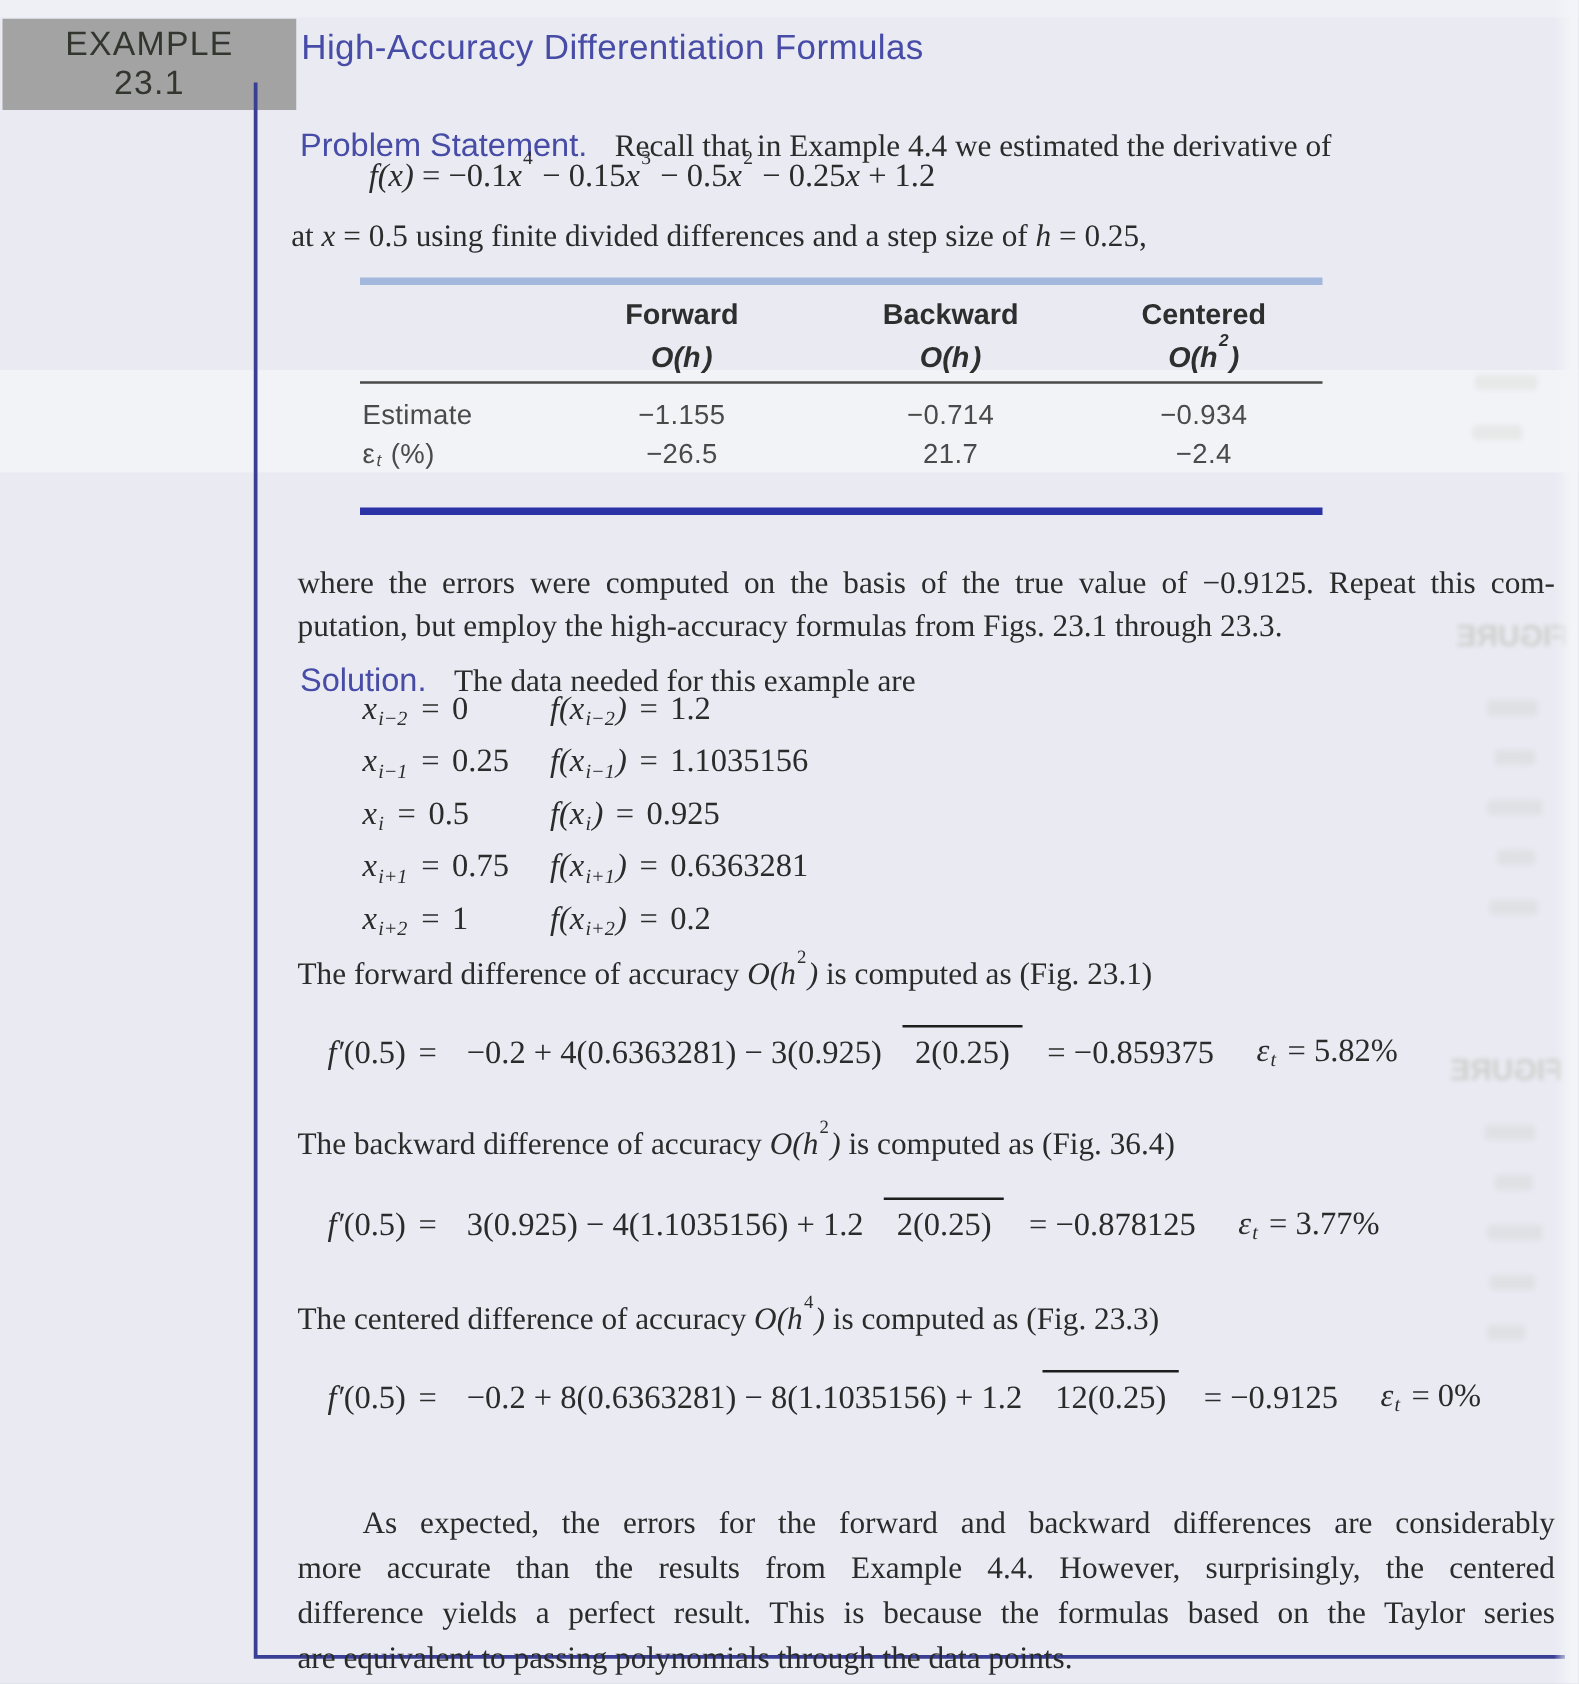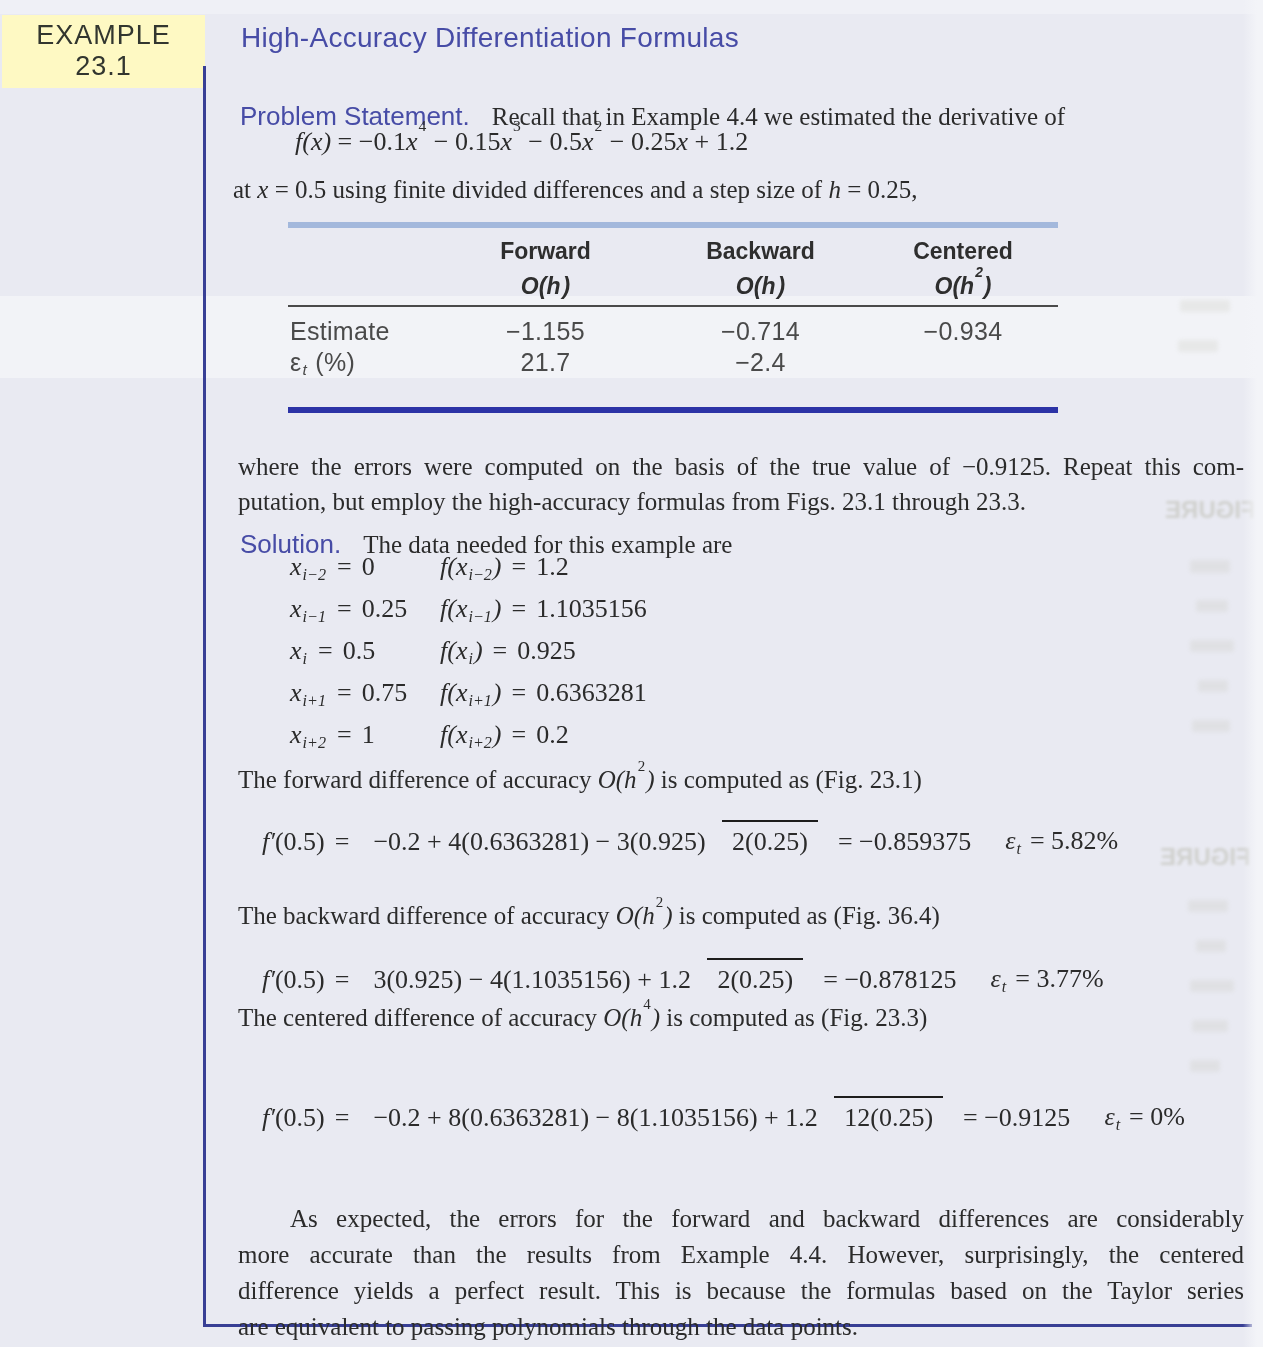--- a/index.html
+++ b/index.html
@@ -10,23 +10,23 @@
   }
   .scan-band { position:absolute; left:0; top:296px; width:100%; height:82px;
     background:rgba(255,255,255,0.42); pointer-events:none; }
   .scan-band2 { position:absolute; left:0; top:0; width:100%; height:14px;
     background:rgba(255,255,255,0.30); pointer-events:none; }
   .page-edge { position:absolute; right:0; top:0; width:20px; height:100%;
     background:linear-gradient(to right, rgba(255,255,255,0), #f3f4f8 70%); }
 
   .example-box {
     position:absolute; left:2px; top:15px; width:187px;
-    background:#fef9c3; color:#32362f;
+    background:#a3a3a3; color:#32362f;
     font-family:"Liberation Sans", sans-serif; font-size:27px;
-    letter-spacing:1px; text-align:center; padding:5px 8px 6px;
+    letter-spacing:1px; text-align:center; padding:5px 24px 6px;
   }
   .title {
     position:absolute; left:241px; top:22px; color:#474ca6;
     font-family:"Liberation Sans", sans-serif; font-size:28px; letter-spacing:0.3px;
   }
   .vrule { position:absolute; left:203px; top:66px; width:3px; height:1258px; background:#383f95; }
   .brule { position:absolute; left:203px; top:1324px; width:1049px; height:3px; background:#383f95; }
 
   .blue-head { color:#474ca6; font-family:"Liberation Sans", sans-serif; font-size:26px; margin-right:22px; }
   .para { position:absolute; font-size:25px; line-height:35px; }
@@ -41,36 +41,36 @@
 
   .dtable { position:absolute; left:288px; top:222px; width:770px;
     font-family:"Liberation Sans", sans-serif; }
   .rule-top { height:6px; background:#a3b8dc; }
   .thead { display:grid; grid-template-columns:150px 215px 215px 190px; padding:9px 0 4px; }
   .hcell { text-align:center; font-weight:bold; color:#2e2e2e; font-size:23px; line-height:29px; }
   .oh { font-style:italic; }
   .rule-mid { height:2px; background:#4a4a4a; }
   .tbody { padding:9px 0 22px; }
   .trow { display:grid; grid-template-columns:150px 215px 215px 190px;
-    font-size:25px; color:#4a4a4a; line-height:31px; letter-spacing:0.3px; }
+    font-size:22px; color:#4a4a4a; line-height:31px; letter-spacing:0.3px; }
   .trow .lab { text-align:left; padding-left:2px; }
   .trow .val { text-align:center; }
   .rule-bot { height:6px; background:#2c33a6; }
 
   #where { left:238px; top:424px; width:1006px; }
   .jline { display:block; text-align:justify; text-align-last:justify; }
   .nline { display:block; }
 
   #solution { left:240px; top:502px; width:1000px; }
 
   .dlist { position:absolute; left:290px; top:552px; font-size:26px; }
   .drow { display:grid; grid-template-columns:150px auto; height:30px; margin-bottom:12px; }
 
   .sentence { position:absolute; left:238px; font-size:25px; }
-  #s1 { top:766px; } #s2 { top:902px; } #s3 { top:1004px; }
+  #s1 { top:766px; } #s2 { top:902px; } #s3 { top:1042px; }
 
   .equation { position:absolute; left:262px; width:985px; min-height:84px;
     display:flex; align-items:center; font-size:26px; }
   #eq1 { top:800px; } #eq2 { top:938px; } #eq3 { top:1076px; }
   .frac { display:inline-block; text-align:center; margin:0 4px; }
   .frac .num { padding:0 10px 5px; white-space:nowrap;text-align:center; }
   .frac .den { border-top:2px solid #1d1d1d; padding:5px 10px 0; }
   .result { margin-left:16px; white-space:nowrap; }
   .err { margin-left:34px; white-space:nowrap; }
   .err .ev { margin-left:8px; }
@@ -130,20 +130,21 @@
     <div class="rule-mid"></div>
     <div class="tbody">
       <div class="trow">
         <div class="lab">Estimate</div>
         <div class="val">−1.155</div>
         <div class="val">−0.714</div>
         <div class="val">−0.934</div>
       </div>
       <div class="trow">
         <div class="lab"><span>ε</span><sub class="s">t</sub><span> (%)</span></div>
+        <div class="val">−26.5</div>
         <div class="val">21.7</div>
         <div class="val">−2.4</div>
       </div>
     </div>
     <div class="rule-bot"></div>
   </div>
 
   <p class="para" id="where">
     <span class="jline">where the errors were computed on the basis of the true value of −0.9125. Repeat this com-</span>
     <span class="nline">putation, but employ the high-accuracy formulas from Figs. 23.1 through 23.3.</span>

